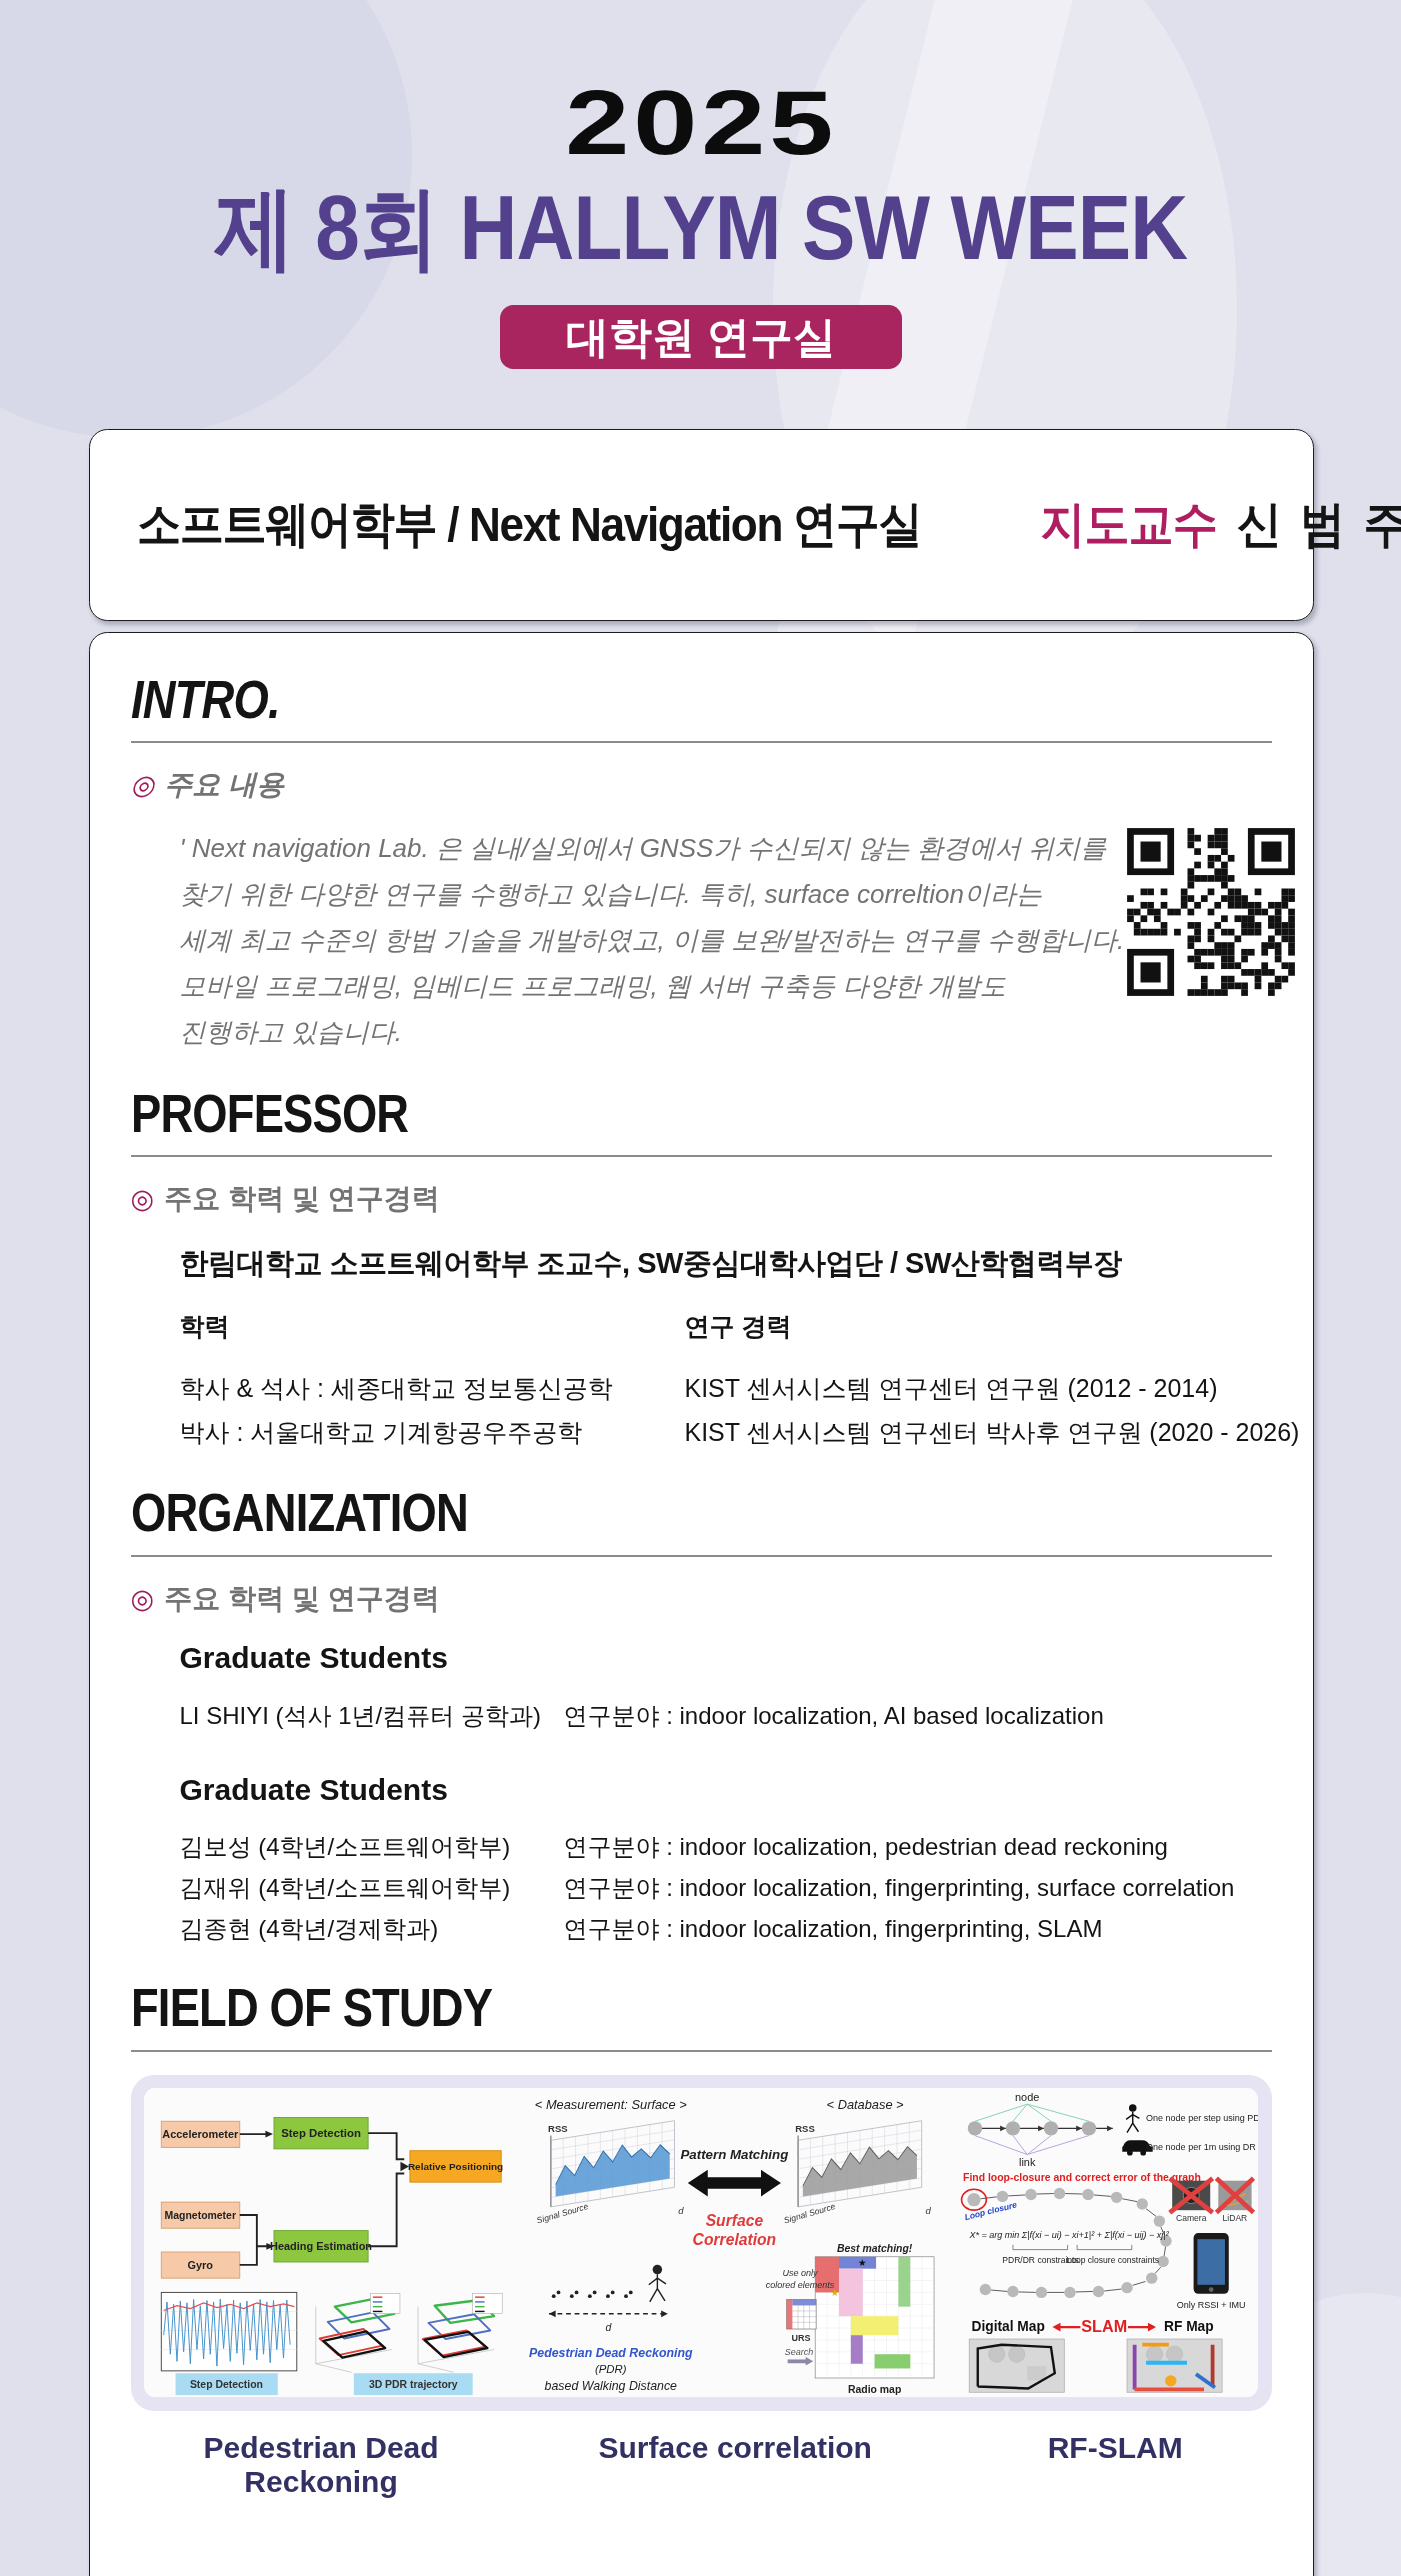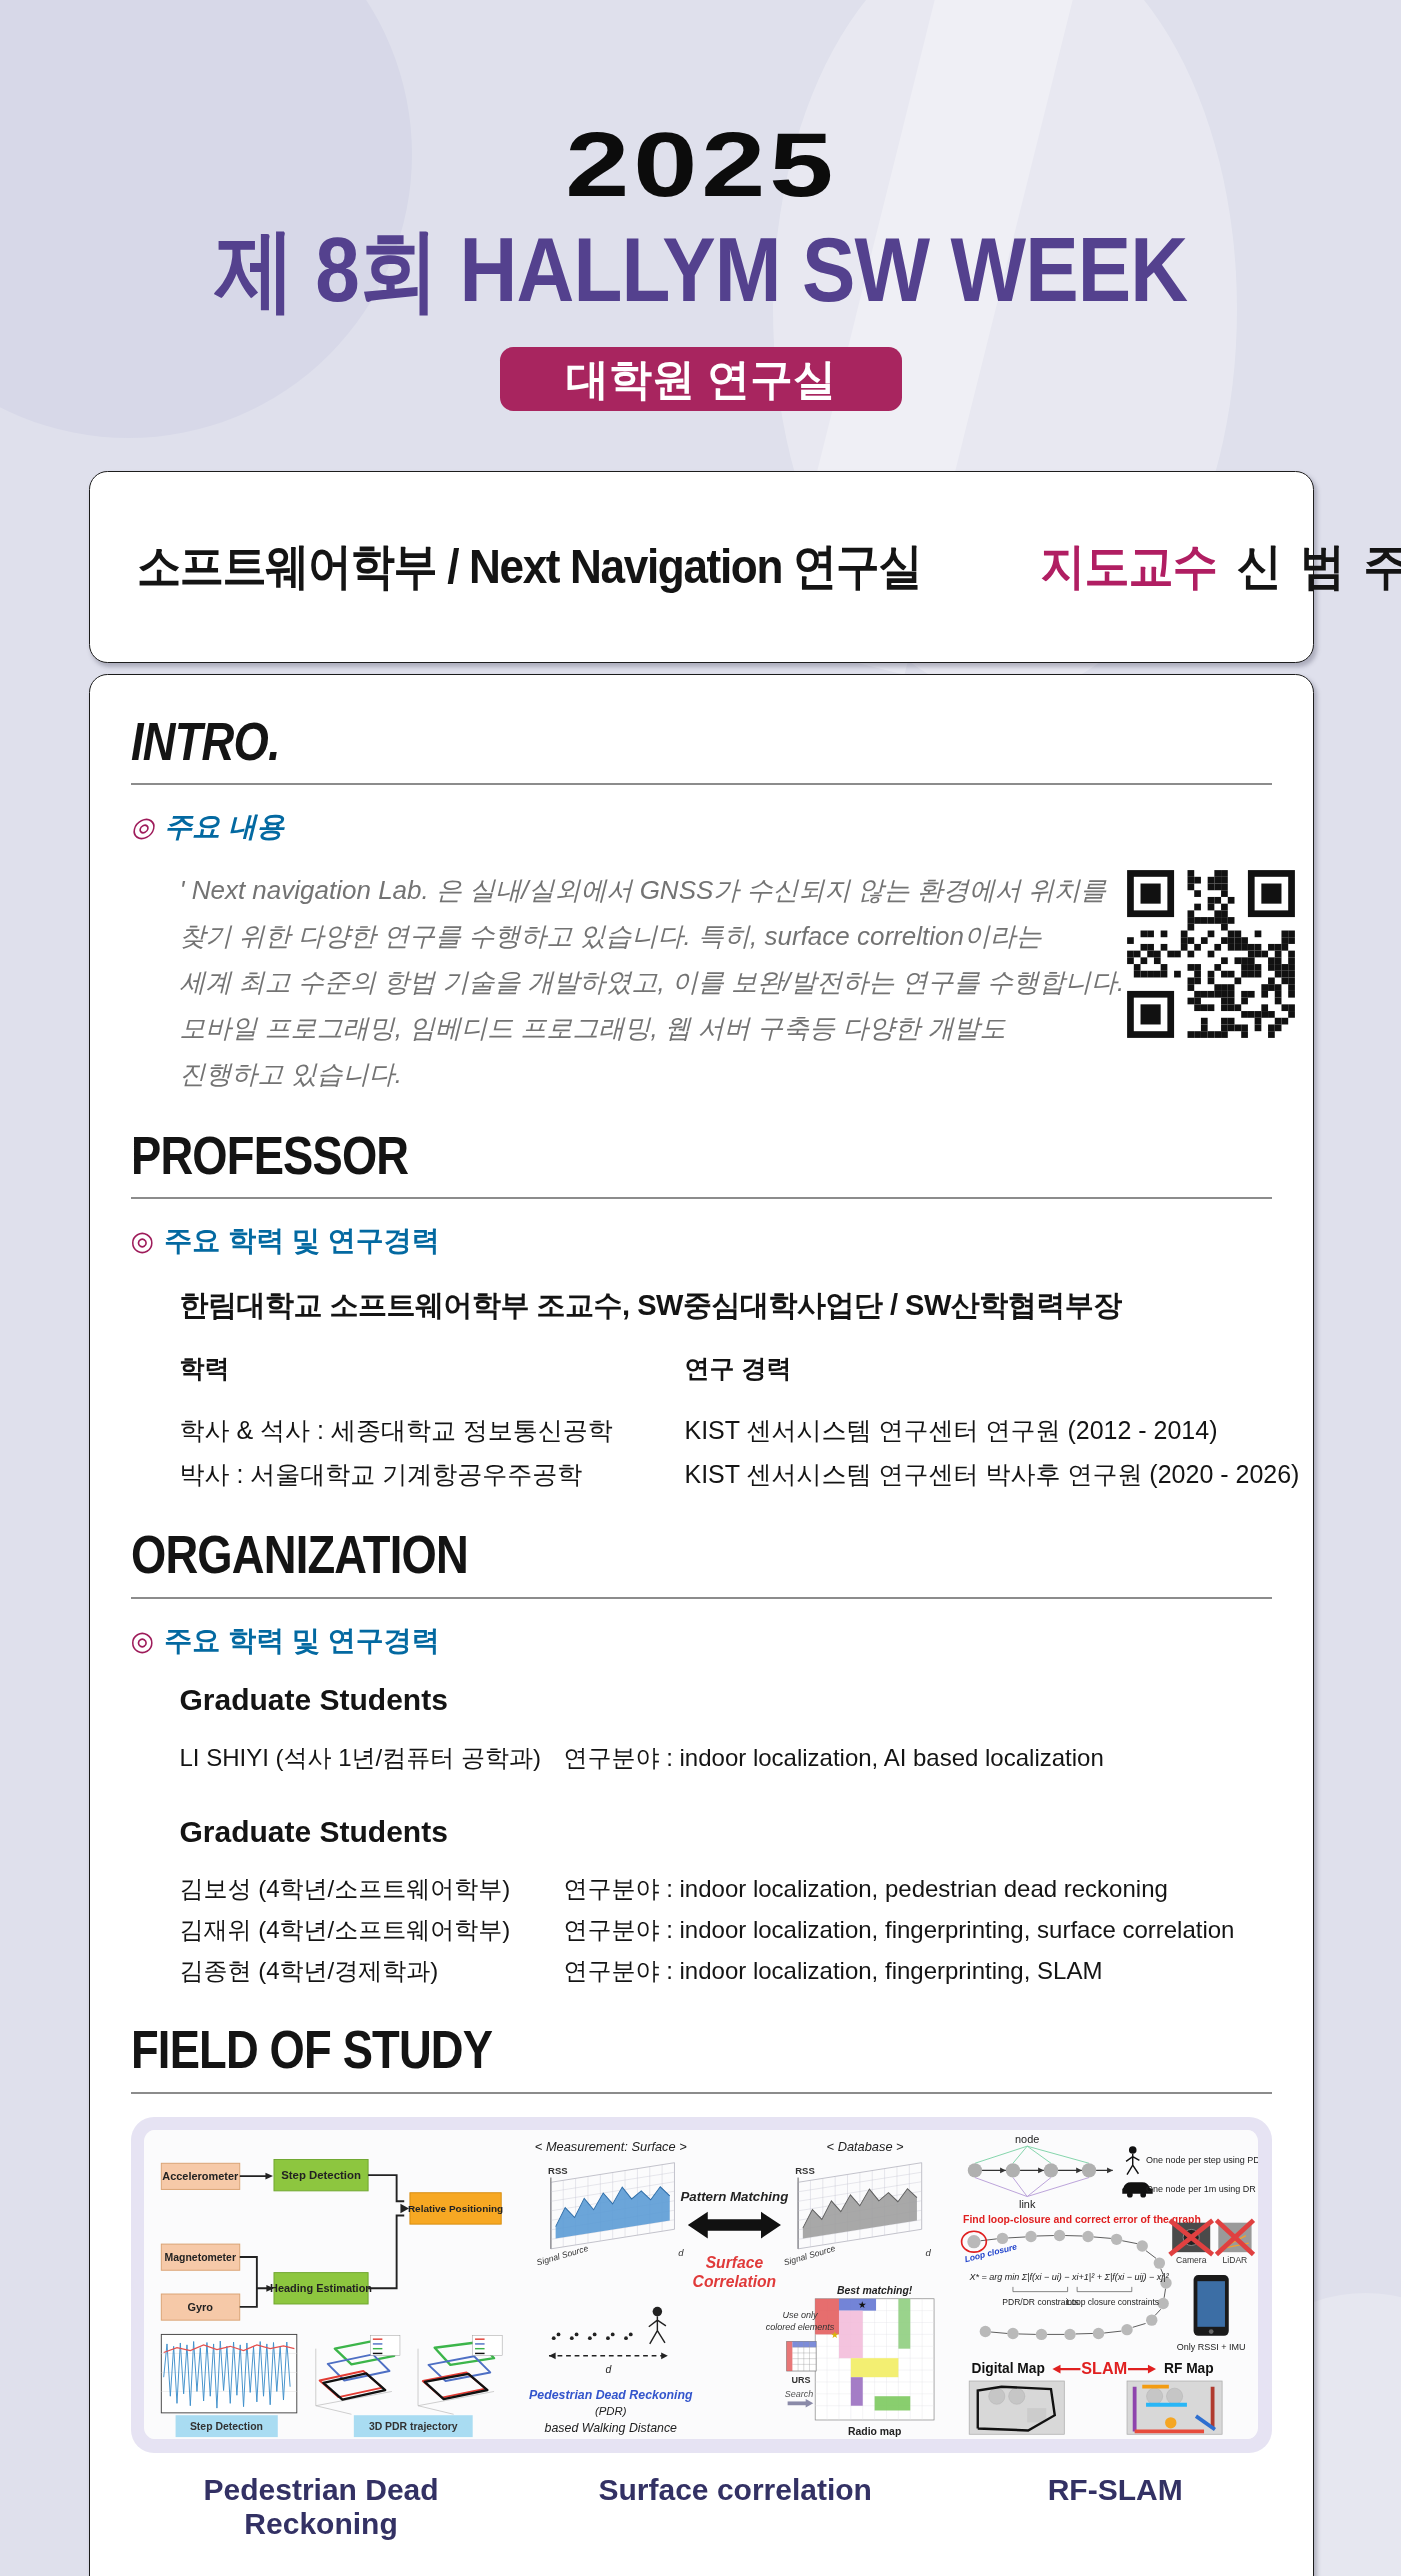--- a/index.html
+++ b/index.html
@@ -6,21 +6,21 @@
   .page{position:relative;width:1402px;height:3476px;background:#dfe0ec;overflow:hidden;
         font-family:"Liberation Sans",sans-serif;color:#141414;}
   
   .decor{position:absolute;border-radius:50%;pointer-events:none;}
   .d1{left:-155px;top:-129px;width:567px;height:567px;background:#d7d8e8;}
   .d2{left:773px;top:-77px;width:464px;height:773px;border-radius:50%;background:rgba(255,255,255,.28);}
   .d5{left:1108px;top:2293px;width:515px;height:876px;border-radius:50%;background:rgba(255,255,255,.22);}
   .streak{position:absolute;background:rgba(255,255,255,.30);pointer-events:none;}
   .s1{left:866px;top:-103px;width:134px;height:773px;transform:rotate(14deg);}
   
-  .header{position:relative;text-align:center;padding-top:120px;}
+  .header{position:relative;text-align:center;padding-top:78px;}
   .year{font-size:90px;font-weight:900;letter-spacing:3.1px;color:#0c0c0c;
         display:inline-block;transform:scaleX(1.28);line-height:1;}
   .main-title{margin-top:14.4px;font-size:91px;font-weight:900;letter-spacing:-1px;color:#54418e;
         display:block;line-height:1;transform:scaleX(.88);}
   .badge{display:inline-block;margin-top:32px;background:#a8255f;color:#ffffff;
         font-size:43px;font-weight:800;line-height:64px;height:64px;padding:0 66px;border-radius:13.4px;}
   
   .card{position:relative;width:1225px;margin:0 auto;background:#ffffff;border:1.5px solid #1c1c1c;
         border-radius:18.5px;box-shadow:2.1px 3.6px 4.6px rgba(90,90,110,.38);}
   .title-card{margin-top:60px;height:192px;display:flex;align-items:center;
@@ -31,21 +31,21 @@
         transform:scaleX(.92);transform-origin:right center;}
   .advisor-label{font-size:49px;font-weight:800;color:#b01e62;letter-spacing:-1px;}
   .advisor-name{font-size:49px;font-weight:800;letter-spacing:3.1px;}
   .main-card{margin-top:10.3px;height:2486px;padding:39px 41px 0 41px;box-sizing:border-box;overflow:hidden;}
   
   .section-heading{font-size:54px;font-weight:900;letter-spacing:-1px;line-height:54px;
         display:inline-block;transform:scaleX(.84);transform-origin:left center;margin:0;}
   .rule{height:2.1px;background:#8c8c8c;margin-top:15.5px;}
   .subheading{display:flex;align-items:center;gap:10.3px;margin-top:23px;}
   .target-icon{font-size:27px;color:#9e1b5a;line-height:27px;}
-  .subheading-text{font-size:28px;font-weight:600;color:#0369a1;}
+  .subheading-text{font-size:28px;font-weight:600;color:#737373;}
   section{margin-top:31px;}
   section:first-child{margin-top:0;font-style:italic;}
   
   .intro-body{display:flex;justify-content:space-between;margin-top:20.6px;}
   .intro-lines{margin-left:49px;}
   .intro-line{font-size:26px;line-height:46px;white-space:nowrap;color:#737373;}
   .qr-box{width:174px;height:174px;margin-right:5.2px;flex:0 0 auto;}
   
   .position-line{margin-top:26px;margin-left:49px;font-size:29px;font-weight:800;letter-spacing:-0.5px;}
   .prof-grid{display:grid;grid-template-columns:505px 1fr;margin-top:26px;margin-left:49px;}

